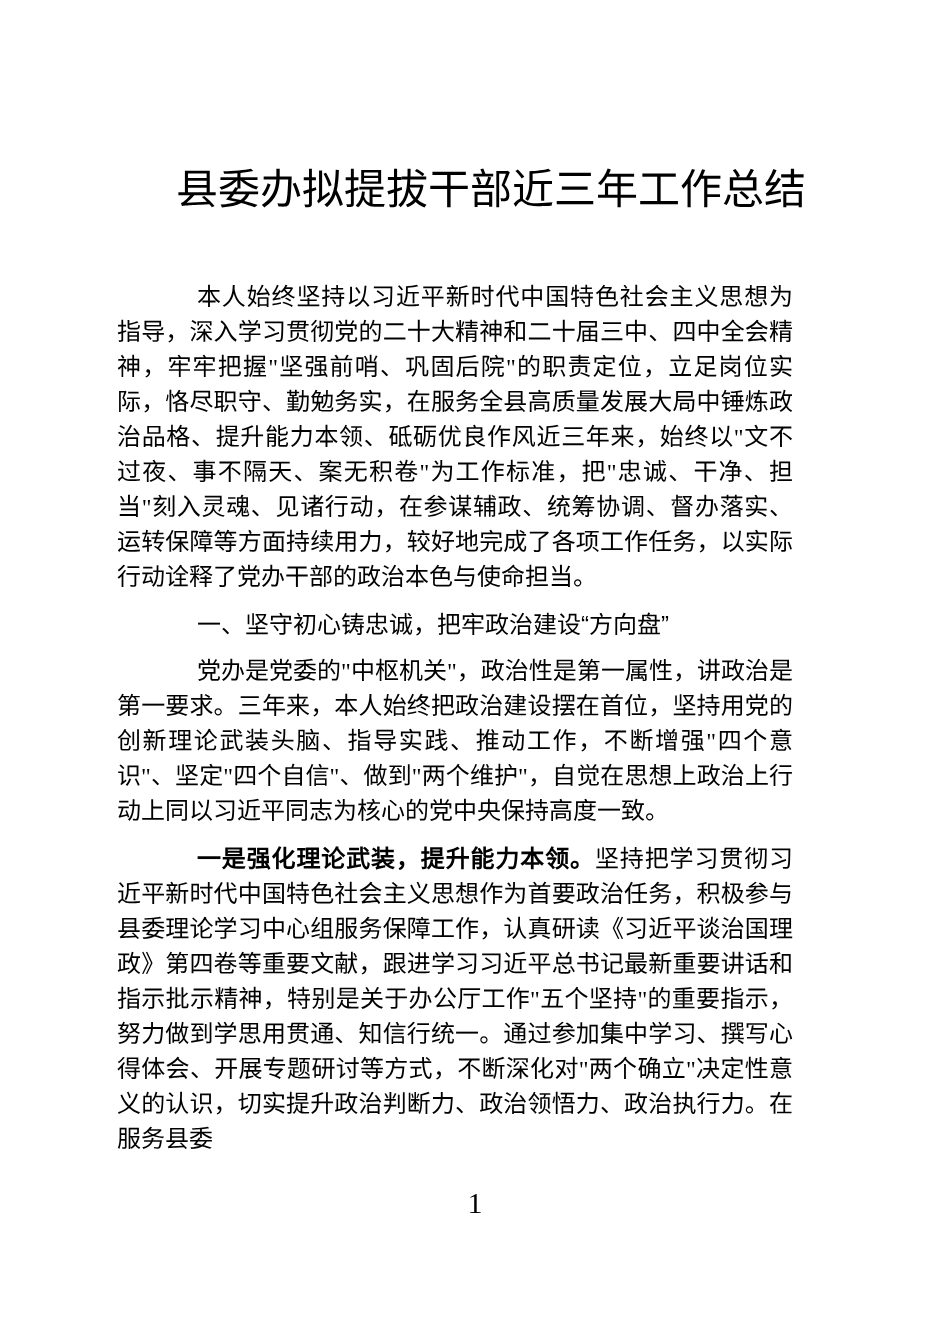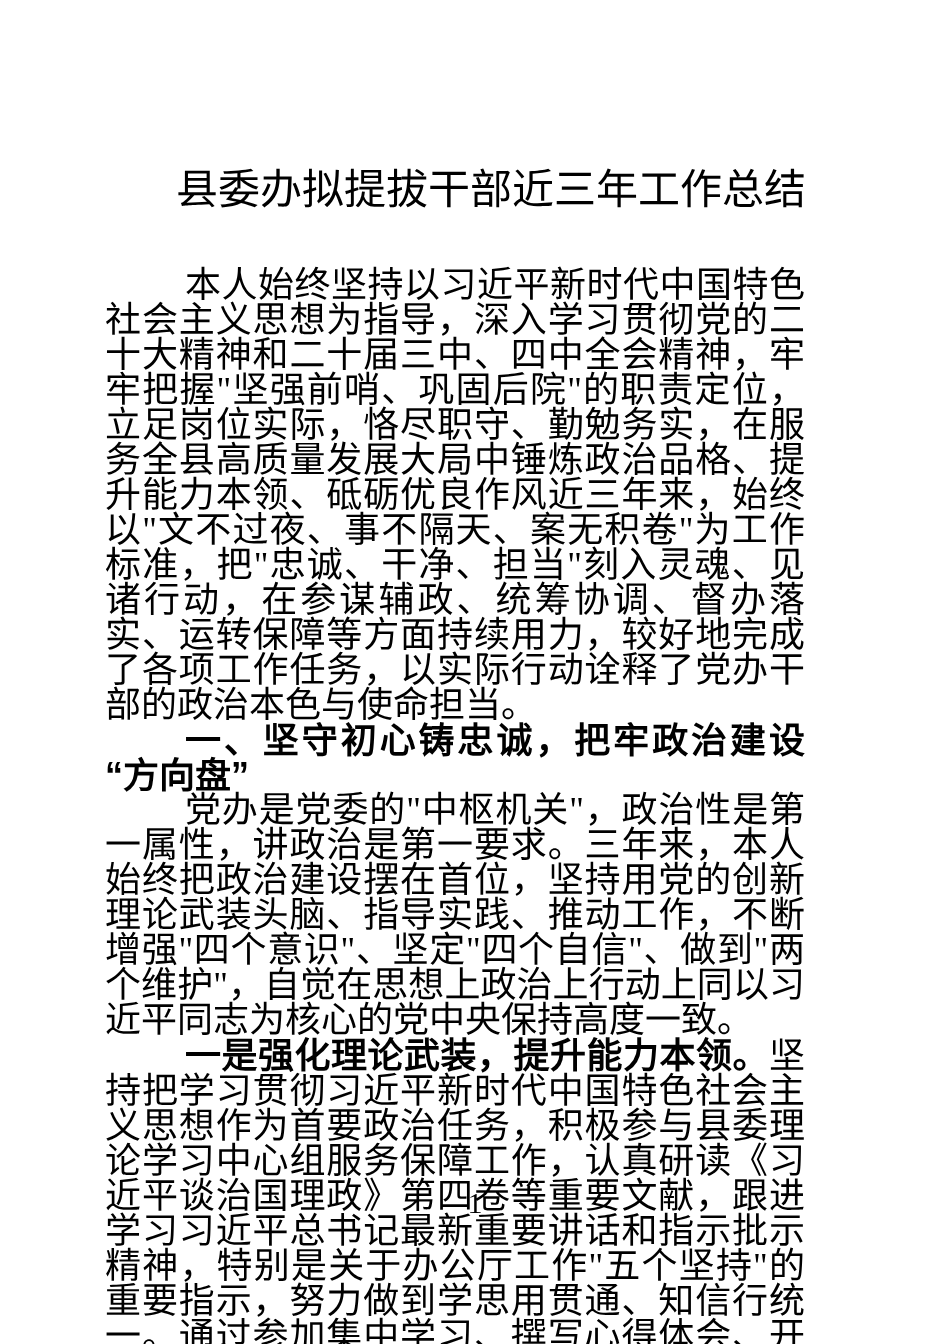--- a/index.html
+++ b/index.html
@@ -30,31 +30,31 @@
     color: #000000;
     padding-left: 16px;
   }
   .content {
     position: absolute;
     top: 268px;
     left: 105px;
     width: 700px;
   }
   .para {
-    margin: 0;
+    margin: 12px;
     font-family: "Liberation Serif", "DejaVu Serif", serif;
-    font-size: 36px;
+    font-size: 24px;
     line-height: 35px;
     text-align: justify;
     text-indent: 80px;
     color: #000000;
   }
   .section-heading {
     font-family: "Liberation Sans", "DejaVu Sans", sans-serif;
-    font-weight: 700;
+    font-weight: 400;
   }
   .lead-bold {
     font-family: "Liberation Sans", "DejaVu Sans", sans-serif;
     font-weight: 700;
   }
   .page-number {
     position: absolute;
     top: 1186px;
     left: 0;
     width: 100%;

